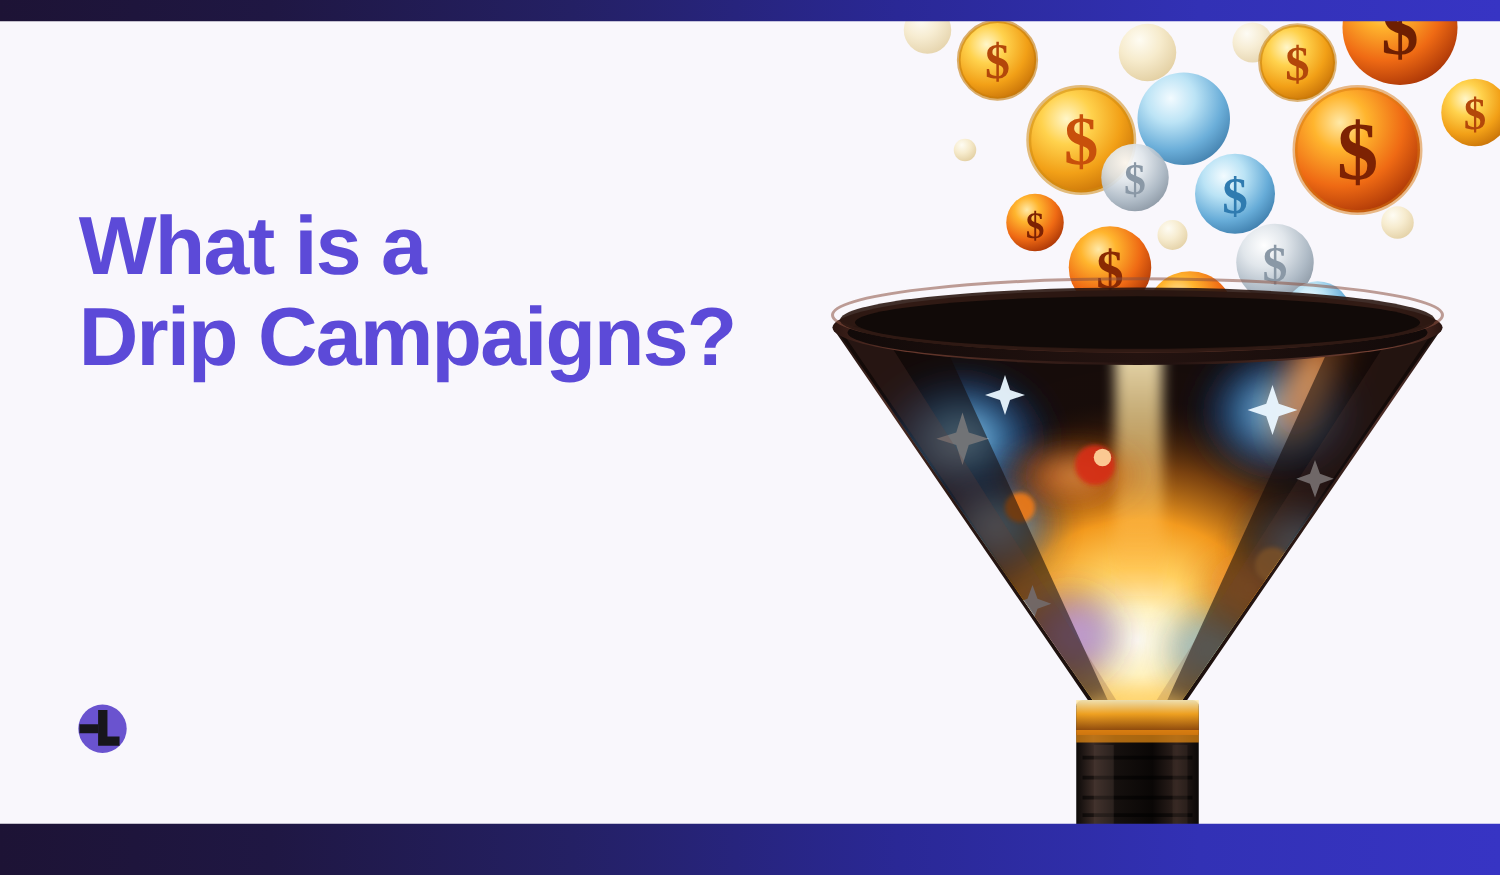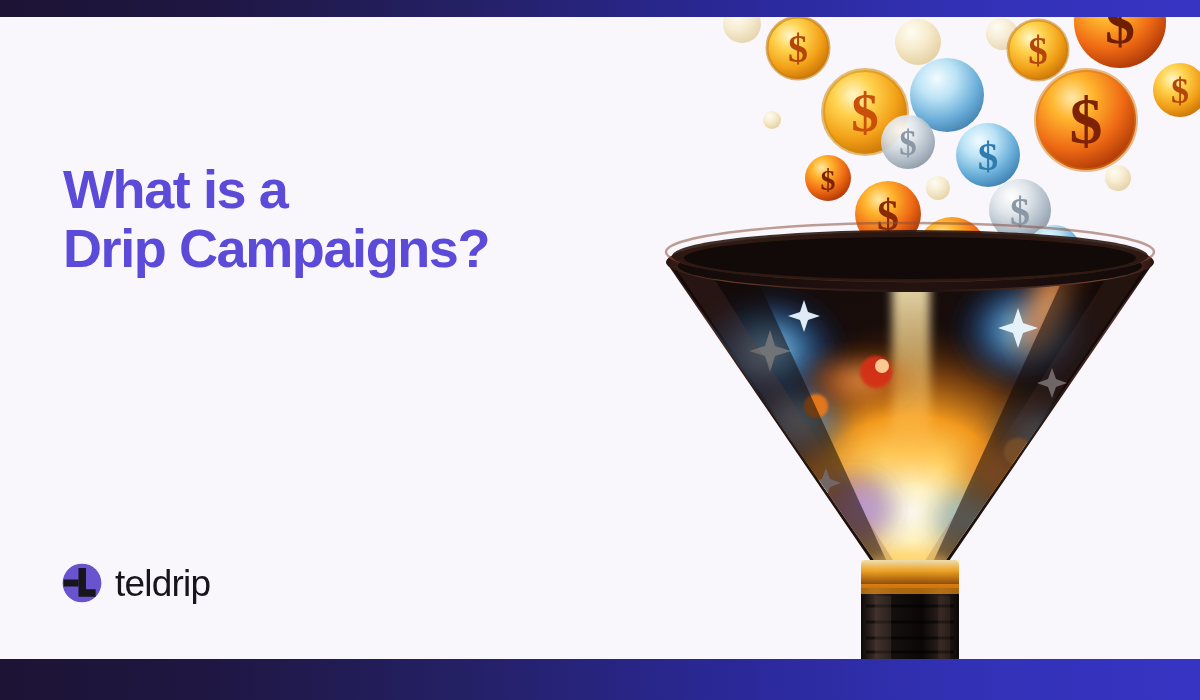--- a/index.html
+++ b/index.html
@@ -46,21 +46,21 @@
     left: 63px;
     top: 160px;
     width: 600px;
     z-index: 20;
   }
 
   .headline {
     margin: 0;
     color: #5c4ad8;
     font-family: "Liberation Sans", sans-serif;
-    font-size: 54px;
+    font-size: 66px;
     font-weight: bold;
     line-height: 1.10;
     letter-spacing: -1.4px;
     white-space: pre-line;
   }
 
   .subhead {
     margin: 28px 0 0 0;
     color: #4b4b52;
     font-family: "Liberation Sans", sans-serif;
@@ -382,18 +382,17 @@
 Drip Campaigns?</h1>
   </div>
 
   <div class="logo-lockup">
     <svg class="logo-mark" viewBox="0 0 100 100" aria-hidden="true">
       <circle cx="50" cy="50" r="44" fill="#6a53cf"></circle>
       <path d="M42 16 h17 v48 h22 v17 h-39 z" fill="#17161c"></path>
       <path d="M8 42 h34 v16 h-34 z" fill="#17161c"></path>
       <circle cx="50" cy="50" r="44" fill="none" stroke="#f9f7fc" stroke-width="0"></circle>
     </svg>
-    <span class="logo-word">teldrip</span>
   </div>
 
   <div class="bar bar-bottom"></div>
 
 </div>
 
 </body></html>

